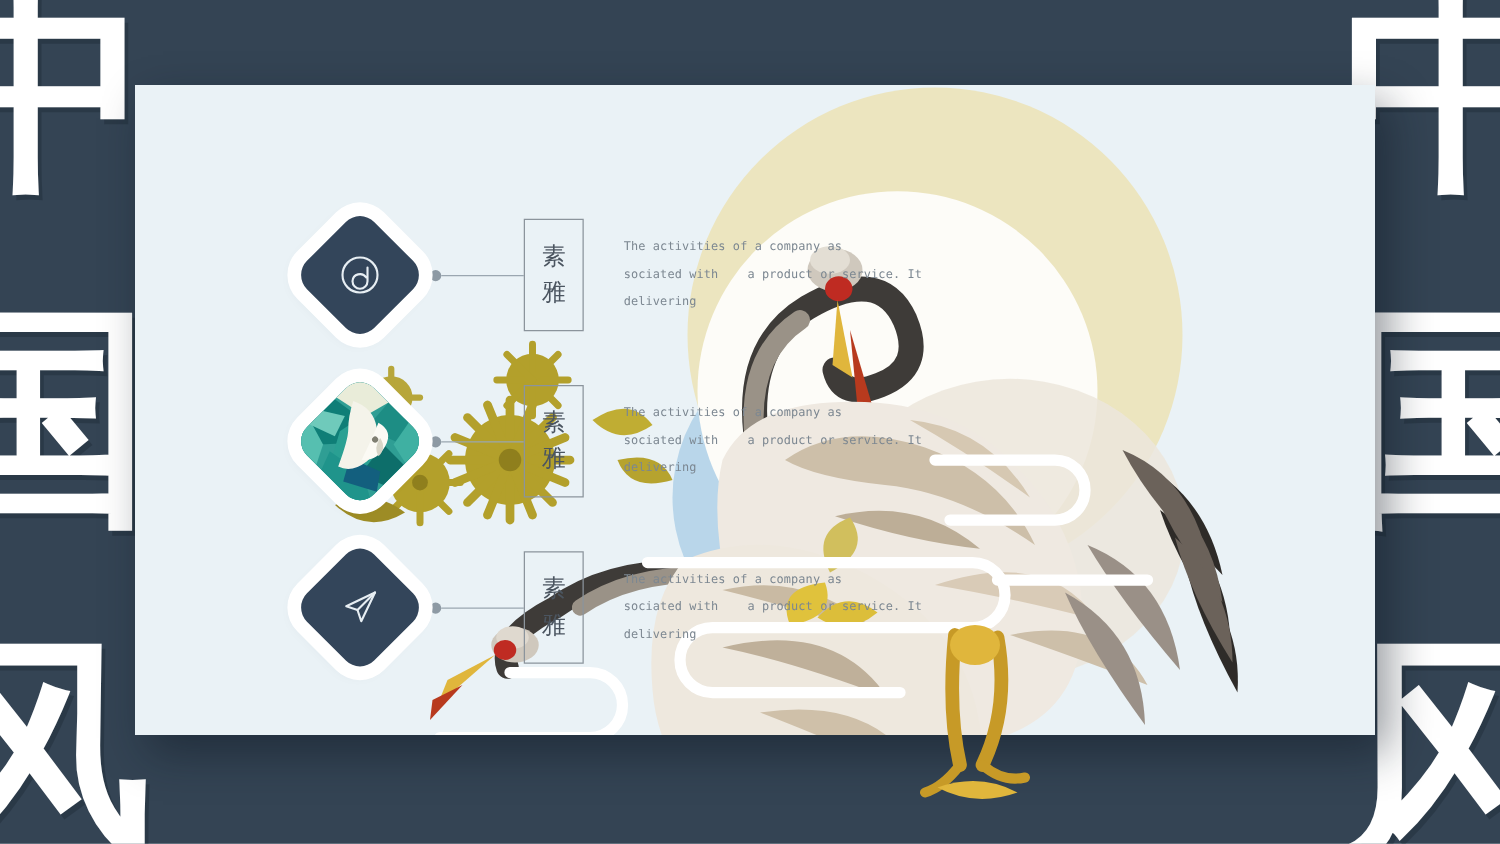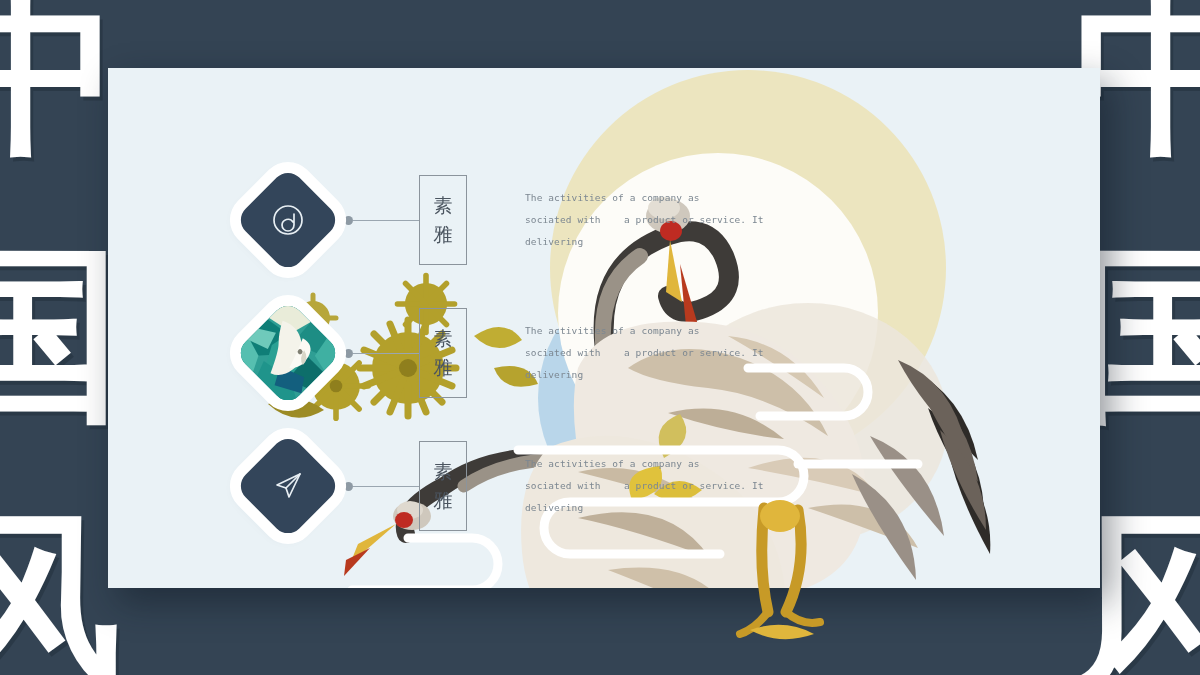--- a/index.html
+++ b/index.html
@@ -74,21 +74,21 @@
     border:1px solid #8b949c;
     display:flex;flex-direction:column;align-items:center;justify-content:center;
     color:#4b5560;
     font-family:"DejaVu Serif", serif;
     font-size:19px;line-height:1.55;
   }
   .vbox span{display:block;}
 
   
   .para{
-    margin-left:58px;width:236px;
+    margin-left:32px;width:236px;
     color:#7c8791;
     font-family:"DejaVu Sans Mono", monospace;
     font-size:9.5px;
     line-height:2.35;
     letter-spacing:.1px;
   }
   .para .ln{display:block;white-space:pre;}
 </style>
 </head>
 <body>

